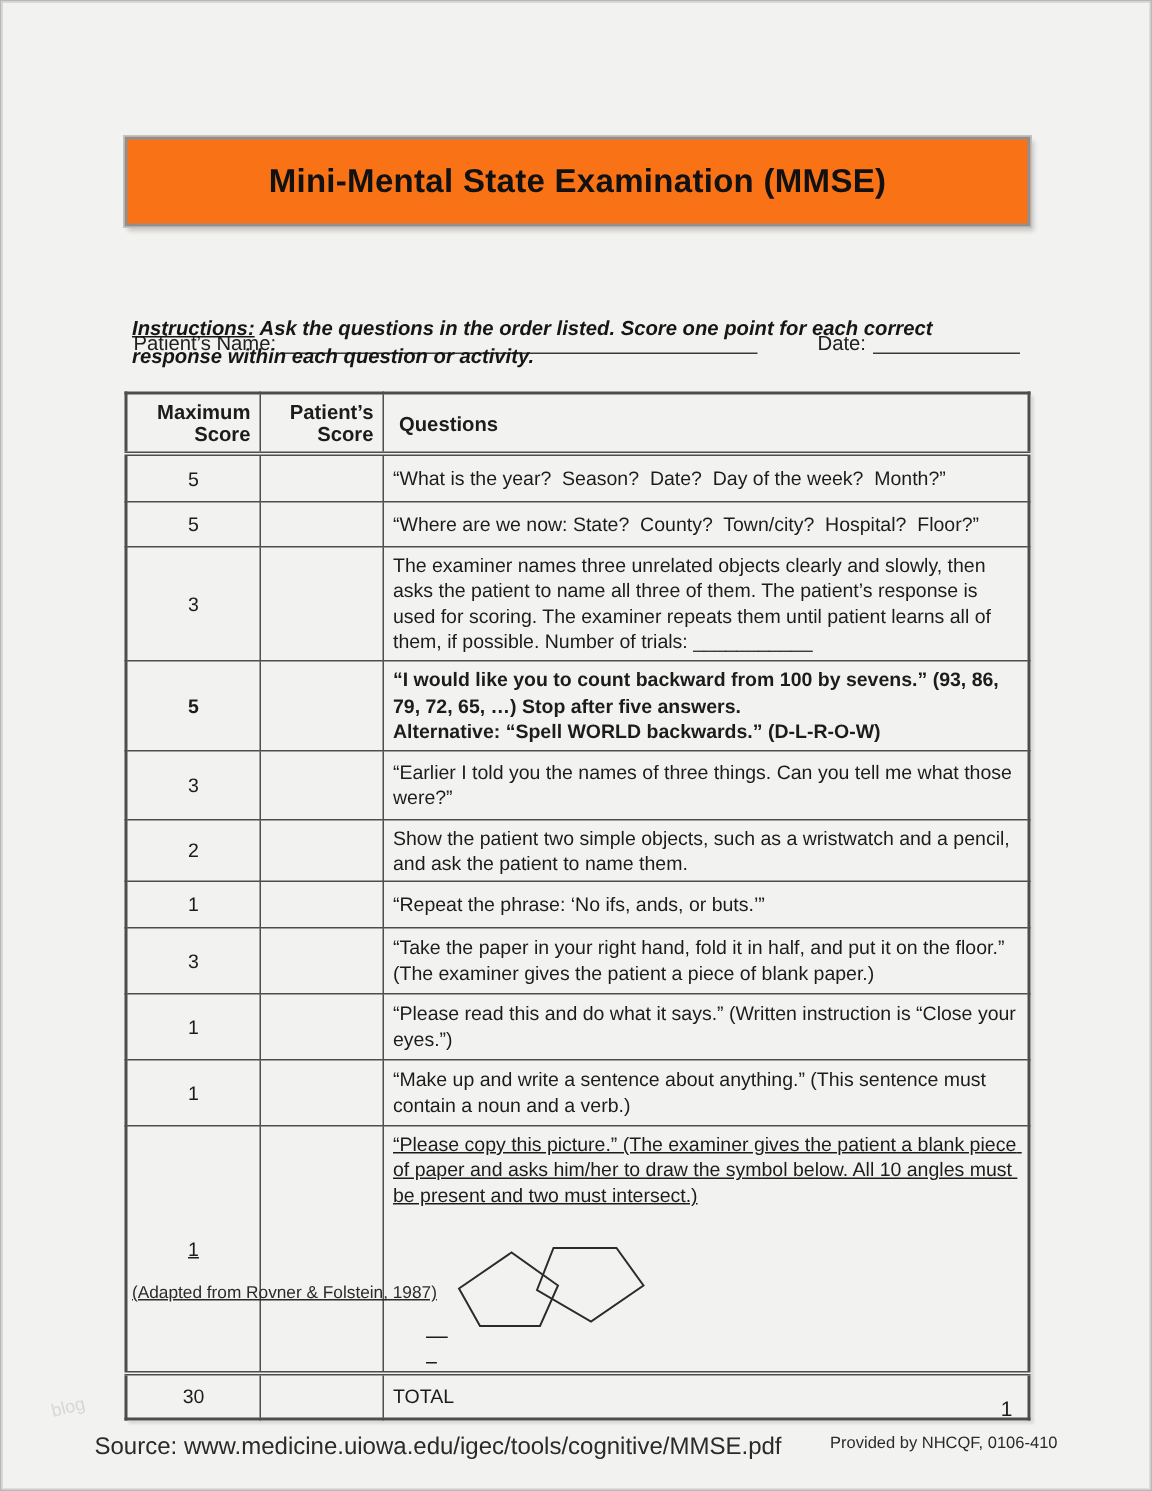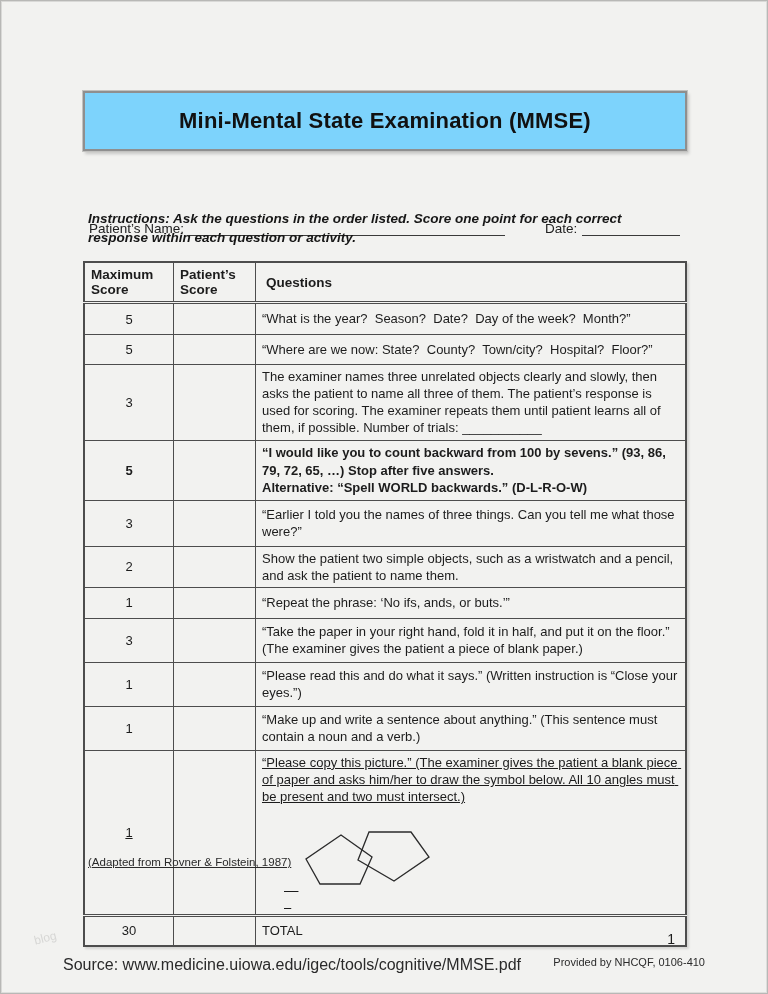--- a/index.html
+++ b/index.html
@@ -14,21 +14,21 @@
     width:768px;height:994px;
     box-sizing:border-box;
     background:#f2f2f0;
     border:1px solid #b8b8b6;
     box-shadow:inset 1px 1px 0 #d9d9d7, inset -1px -1px 0 #dededc;
     overflow:hidden;
   }
   
   .title-box{
     position:absolute;left:82px;top:90px;width:600px;height:56px;
-    background:#7dd3fc;
+    background:#f97316;
     border:2px solid #8f8f8f;
     outline:1px solid #c2c2c0;
     box-shadow:2px 3px 3px rgba(0,0,0,0.18);
     display:flex;align-items:center;justify-content:center;
   }
   .title-box h1{
     margin:0;font-size:22px;font-weight:bold;color:#111;
     letter-spacing:0.2px;
   }
   
@@ -44,36 +44,36 @@
   .name-blank{width:316px;margin-left:5px;}
   .date-label{margin-left:40px;margin-top:43px;}
   .date-blank{width:98px;margin-left:5px;}
   
   .instructions{
     position:absolute;left:87px;top:209px;width:578px;
     margin:0;
     font-size:13.5px;font-weight:bold;font-style:italic;
     line-height:1.4;color:#161616;
   }
-  .instr-label{}
+  .instr-label{text-decoration:underline;}
   
   table.mmse{
     position:absolute;left:82px;top:260px;width:604px;
     border-collapse:collapse;
     font-size:13px;color:#1c1c1c;
     box-shadow:2px 2px 2px rgba(0,0,0,0.12);
   }
   table.mmse th, table.mmse td{
     border:1px solid #4d4d4d;
     padding:3px 6px;
     background:#f2f2f0;
   }
   table.mmse{border:2px solid #4d4d4d;}
   table.mmse thead th{
-    font-size:13.5px;font-weight:bold;text-align:left;
+    font-size:13.5px;font-weight:bold;text-align:right;
     border-bottom:3px double #4d4d4d;
     height:32px;vertical-align:middle;
   }
   table.mmse thead th.c-q{text-align:left;padding-left:10px;margin-top:19px;}
   td.c-max{width:76px;text-align:center;vertical-align:middle;}
   td.c-pat{width:69px;}
   td.c-q{
     text-align:left;vertical-align:middle;
     padding:4px 10px;line-height:1.32;
   }

